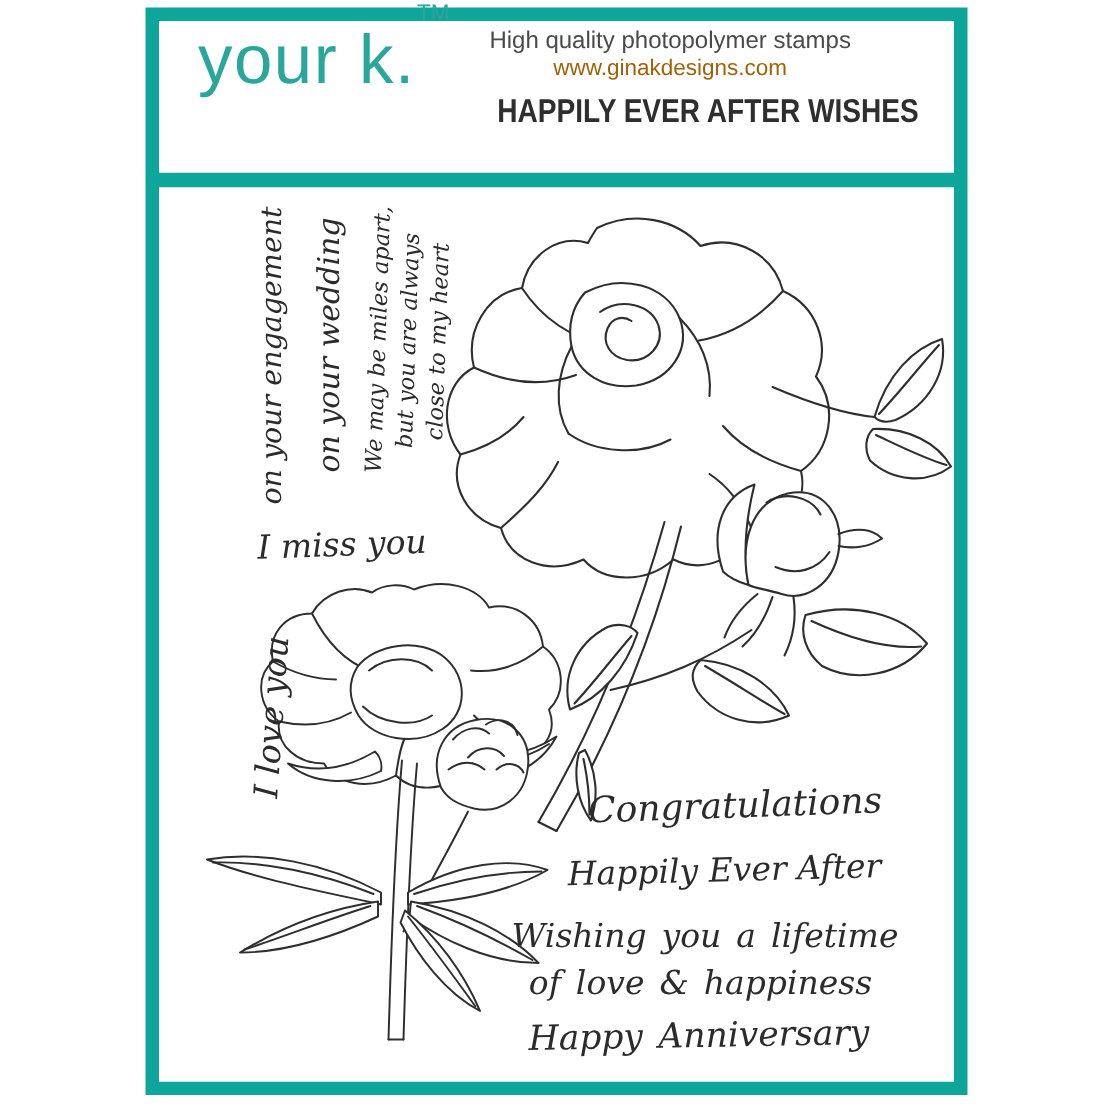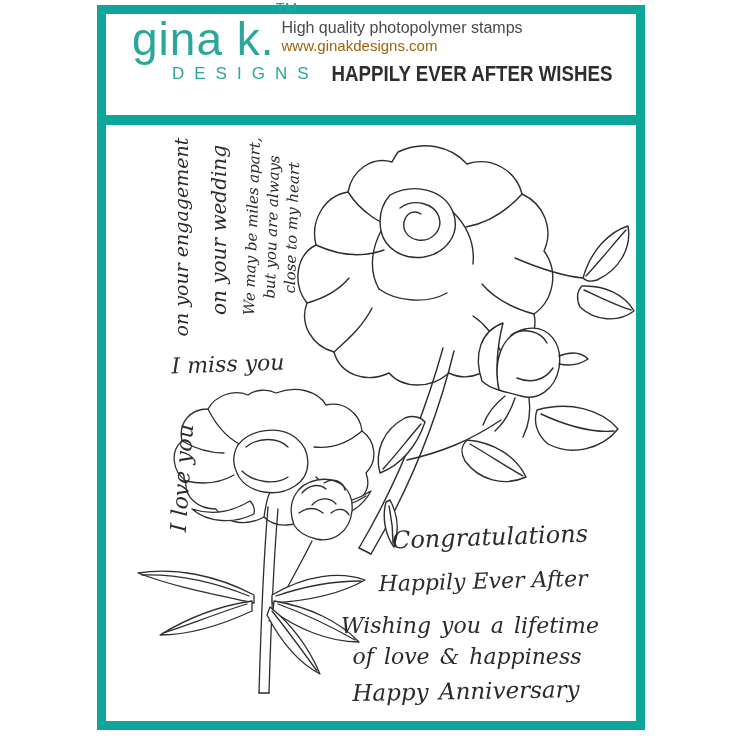--- a/index.html
+++ b/index.html
@@ -14,21 +14,21 @@
   .sheet{position:absolute;left:97px;top:5px;width:548px;height:725px;
     border:9px solid var(--teal);background:#fff;display:flex;flex-direction:column;}
   
   .header{position:relative;height:101px;background:#fff;flex:none;}
   .logo{position:absolute;left:26px;top:2px;}
   .logo-main{font-size:46px;line-height:1.0;color:var(--logo-teal);
     font-family:"Liberation Sans",sans-serif;font-weight:400;letter-spacing:1px;}
   .logo-main sup{font-size:15px;letter-spacing:0;position:relative;top:-26px;left:1px;}
   .logo-sub{font-size:17px;color:var(--logo-teal);letter-spacing:10px;
     margin-left:40px;margin-top:2px;font-weight:400;}
-  .header-right{position:absolute;right:24px;top:5px;text-align:left;}
+  .header-right{position:absolute;right:24px;top:5px;text-align:center;}
   .tagline{font-size:16px;color:#4a4a4a;line-height:18px;}
   .website{font-size:15px;color:#a16207;line-height:17px;}
   .product-title{margin-top:7px;font-size:22px;font-weight:700;color:#2e2e2e;
     letter-spacing:0px;transform:scaleX(0.85);transform-origin:100% 50%;
     white-space:nowrap;}
   .divider{height:10px;background:var(--teal);flex:none;}
   
   .main{position:relative;flex:1;background:#fff;}
   .stamp{position:absolute;color:var(--ink);
     font-family:"DejaVu Serif","Liberation Serif",serif;font-style:italic;
@@ -41,22 +41,21 @@
   svg.lineart{position:absolute;overflow:visible;}
 </style>
 </head>
 <body>
 
 <div class="canvas">
   <div class="sheet">
 
     <div class="header">
       <div class="logo">
-        <div class="logo-main"><span>gina k.</span><sup>TM</sup></div>
-        <div class="logo-sub">DESIGNS</div>
+        <div class="logo-main"><span>your k.</span><sup>TM</sup></div>
       </div>
       <div class="header-right">
         <div class="tagline">High quality photopolymer stamps</div>
         <div class="website">www.ginakdesigns.com</div>
         <div class="product-title">HAPPILY EVER AFTER WISHES</div>
       </div>
     </div>
 
     <div class="divider"></div>
 

